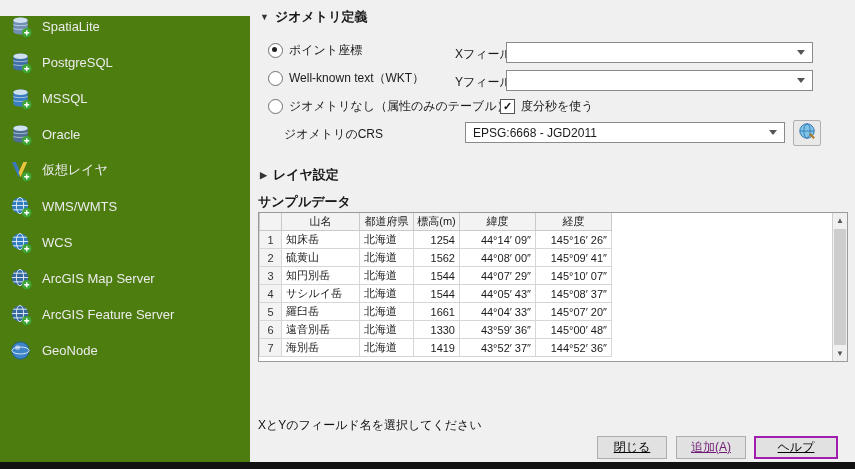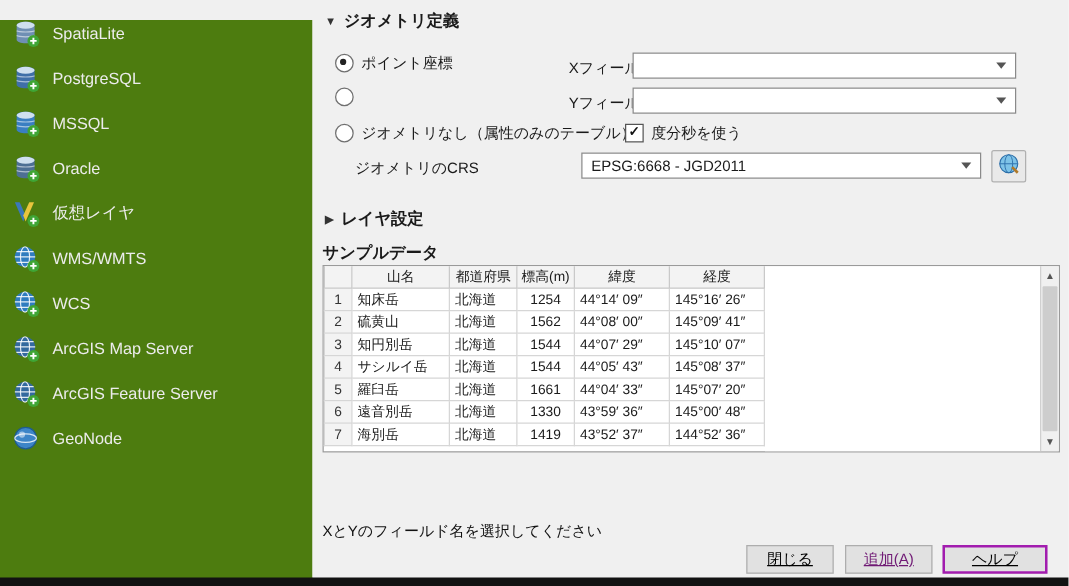--- a/index.html
+++ b/index.html
@@ -32,22 +32,22 @@
   .sample-title{position:absolute;font-weight:bold;font-size:13px;}
   
   .table-panel{position:absolute;left:8px;top:212px;width:590px;height:150px;background:#fff;
     border:1px solid #9a9a9a;display:flex;box-sizing:border-box;}
   table.sample{border-collapse:collapse;font-size:11px;table-layout:fixed;height:144px;align-self:flex-start;}
   table.sample th{background:#f3f3f3;font-weight:normal;border:1px solid #c9c9c9;border-top:none;height:17px;padding:0 3px;}
   table.sample td{border:1px solid #d6d6d6;height:17px;padding:0 4px;white-space:nowrap;overflow:hidden;}
   table.sample td.num{background:#f3f3f3;text-align:center;color:#333;}
   table.sample td.c-name{text-align:left;}
   table.sample td.c-pref{text-align:left;}
-  table.sample td.c-elev{text-align:center;}
-  table.sample td.c-lat,table.sample td.c-lon{}
+  table.sample td.c-elev{text-align:right;}
+  table.sample td.c-lat,table.sample td.c-lon{text-align:right;}
   .table-fill{flex:1;background:#fff;}
   .vscroll{width:14px;background:#f0f0f0;border-left:1px solid #d0d0d0;display:flex;flex-direction:column;align-items:center;}
   .vs-arrow{width:14px;height:15px;display:flex;align-items:center;justify-content:center;font-size:8px;color:#555;cursor:pointer;}
   .vs-thumb{width:12px;flex:1;margin:1px;background:#cdcdcd;border-radius:1px;cursor:grab;}
   
   .status-text{position:absolute;font-size:12px;color:#111;}
   .btn{position:absolute;height:23px;background:#e1e1e1;border:1px solid #adadad;font-size:12px;
     display:flex;align-items:center;justify-content:center;cursor:pointer;box-sizing:border-box;
     font-family:"Liberation Sans",sans-serif;text-decoration:underline;}
   .btn.disabled{color:#701a75;cursor:default;}
@@ -192,20 +192,21 @@
       <span class="tri tri-down"></span>
       <span>ジオメトリ定義</span>
     </div>
 
     <div class="radio-row" style="left:18px;top:42px;">
       <span class="radio checked"></span>
       <span>ポイント座標</span>
     </div>
     <div class="radio-row" style="left:18px;top:70px;">
       <span class="radio"></span>
+      <span>Well-known text（WKT）</span>
     </div>
     <div class="radio-row" style="left:18px;top:98px;">
       <span class="radio"></span>
       <span>ジオメトリなし（属性のみのテーブル）</span>
     </div>
 
     <div class="field-label" style="left:205px;top:46px;">Xフィールド</div>
     <div class="combo" style="left:256px;top:42px;width:307px;">
       <span></span>
       <span class="caret"></span>

